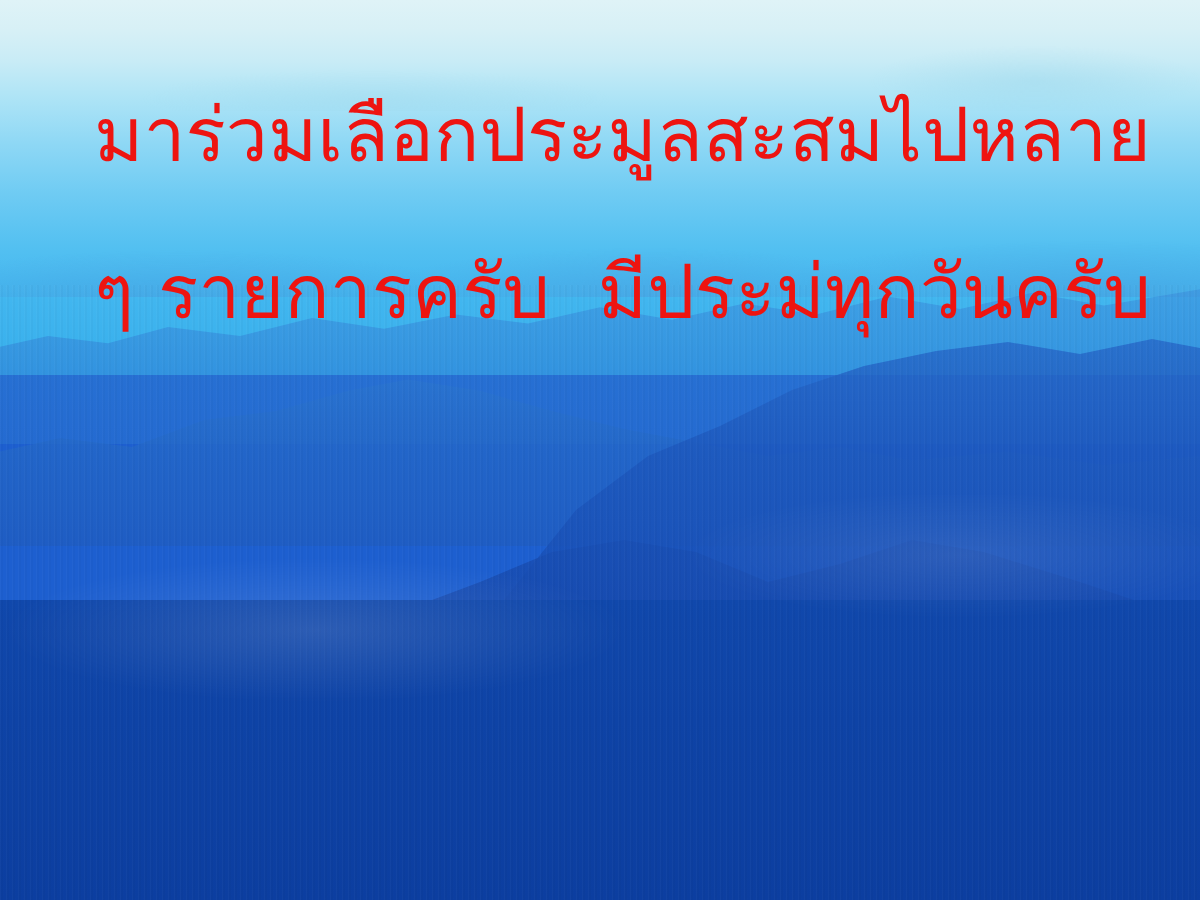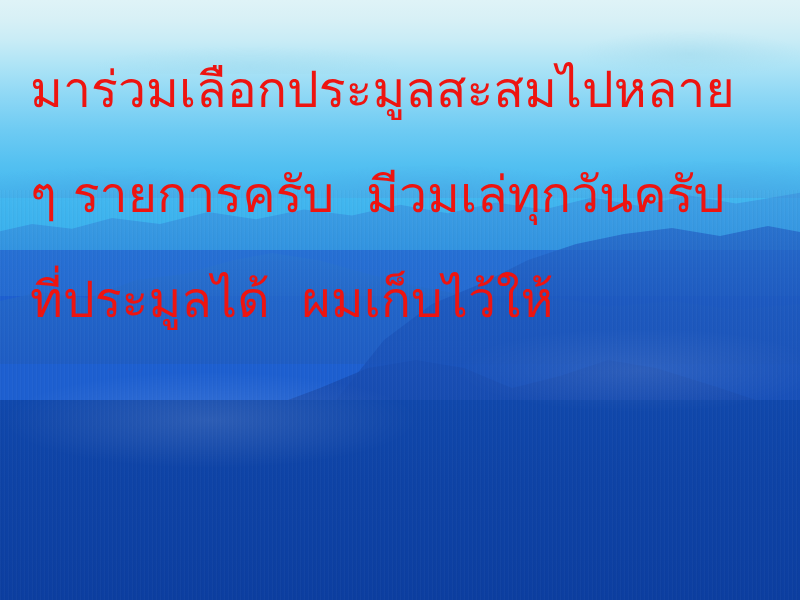--- a/index.html
+++ b/index.html
@@ -117,20 +117,21 @@
       radial-gradient(ellipse 260px 60px at 640px 40px, rgba(255,255,255,.40) 0%, rgba(255,255,255,0) 72%);
   }
 
   
   #caption {
     position: absolute;
     left: 0; top: 0;
     width: 800px; height: 600px;
     padding: 38px 0 0 30px;
     box-sizing: border-box;
+    text-align: center;
   }
   .cap-line {
     color: #ee1410;
     font-size: 50px;
     line-height: 105px;
     font-weight: 400;
     white-space: pre;
     letter-spacing: 0px;
   }
 </style>
@@ -145,17 +146,16 @@
   <div class="layer" id="ridge-mid1"></div>
   <div class="layer" id="ridge-mid2"></div>
   <div class="layer" id="ridge-right"></div>
   <div class="layer" id="ridge-near"></div>
   <div class="layer" id="valley"></div>
   <div class="layer" id="tree-texture"></div>
   <div class="layer" id="sheen"></div>
 
   <div id="caption">
     <div class="cap-line">มาร่วมเลือกประมูลสะสมไปหลาย</div>
-    <div class="cap-line">ๆ รายการครับ  มีวมเล่ทุกวันครับ</div>
-    <div class="cap-line">ที่ประมูลได้  ผมเก็บไว้ให้</div>
+    <div class="cap-line">ๆ รายการครับ  มีประม่ทุกวันครับ</div>
   </div>
 
 </div>
 
 </body></html>

